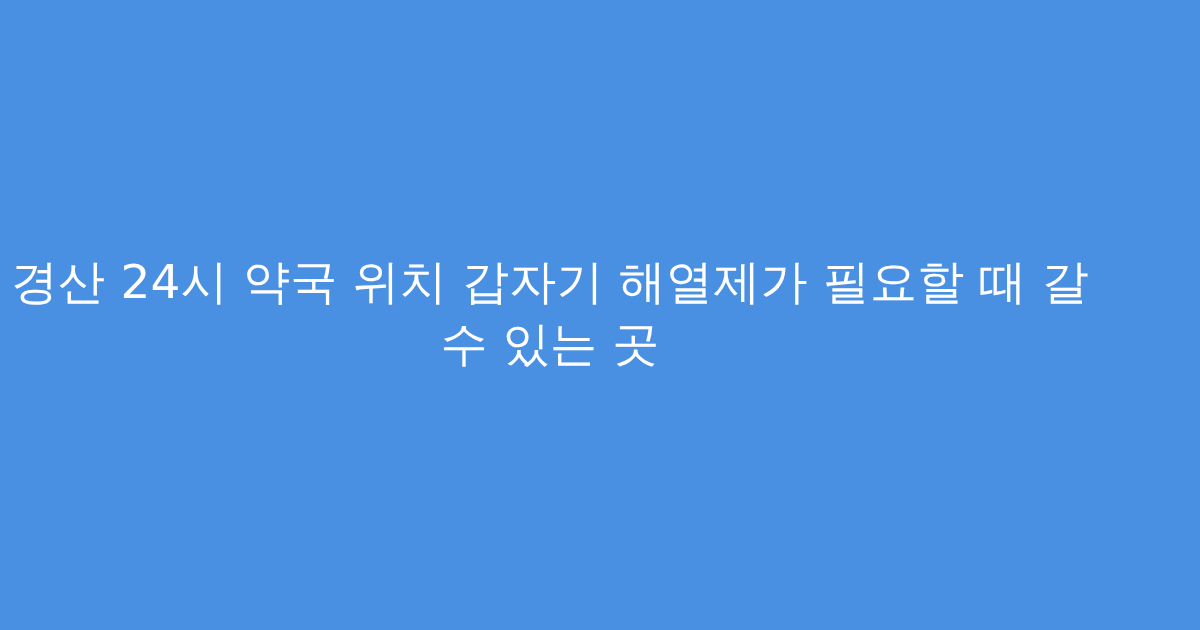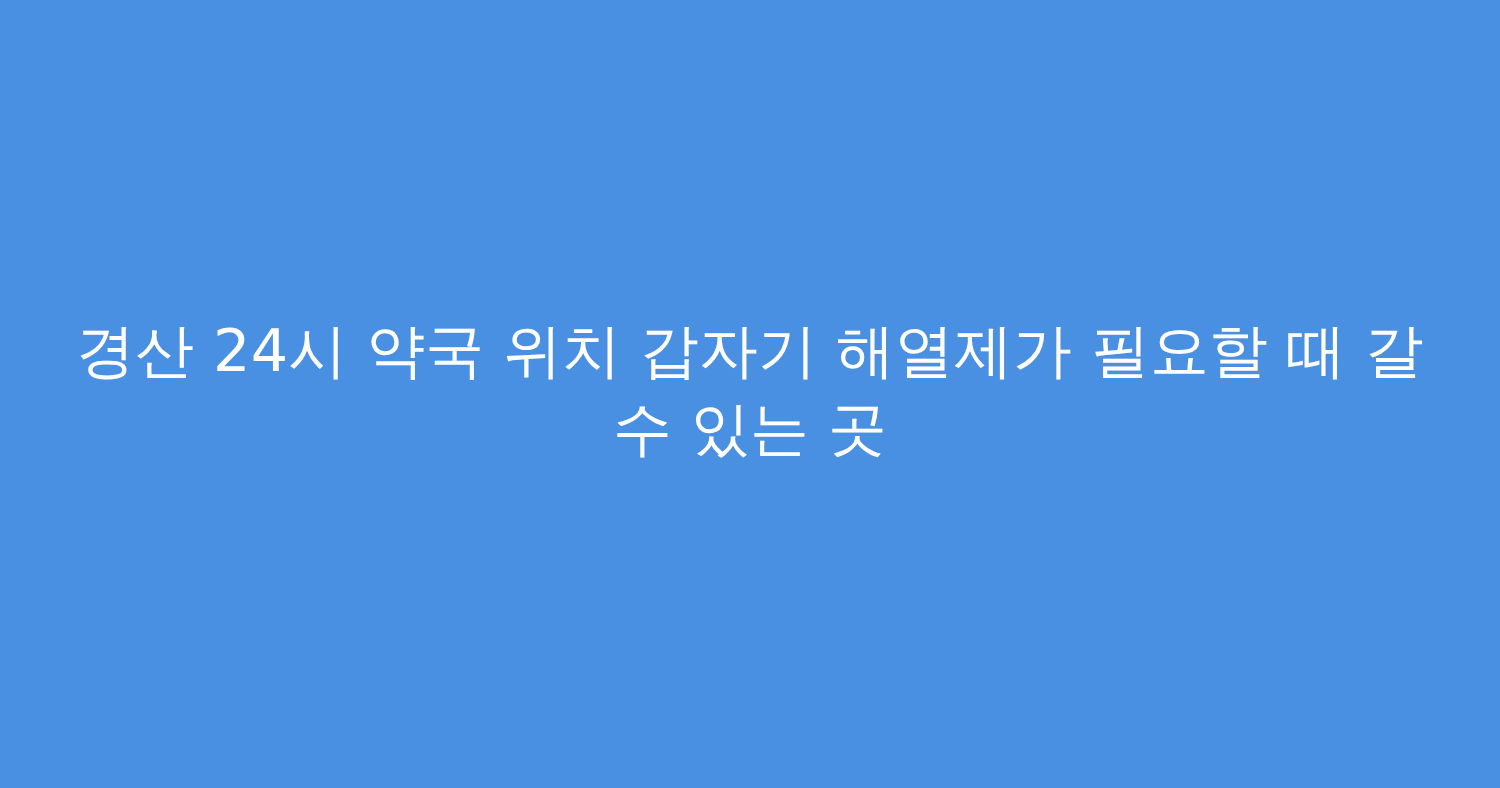--- a/index.html
+++ b/index.html
@@ -16,21 +16,20 @@
   }
 
   .og-card {
     position: relative;
     box-sizing: border-box;
     width: 1200px;
     height: 630px;
     background-color: #4A90E2;
     display: flex;
     align-items: center;
-    justify-content: center;
   }
 
   .card-content {
     width: 1100px;
     display: flex;
     flex-direction: column;
     align-items: center;
     justify-content: center;
     
     transform: translateY(-2px);

